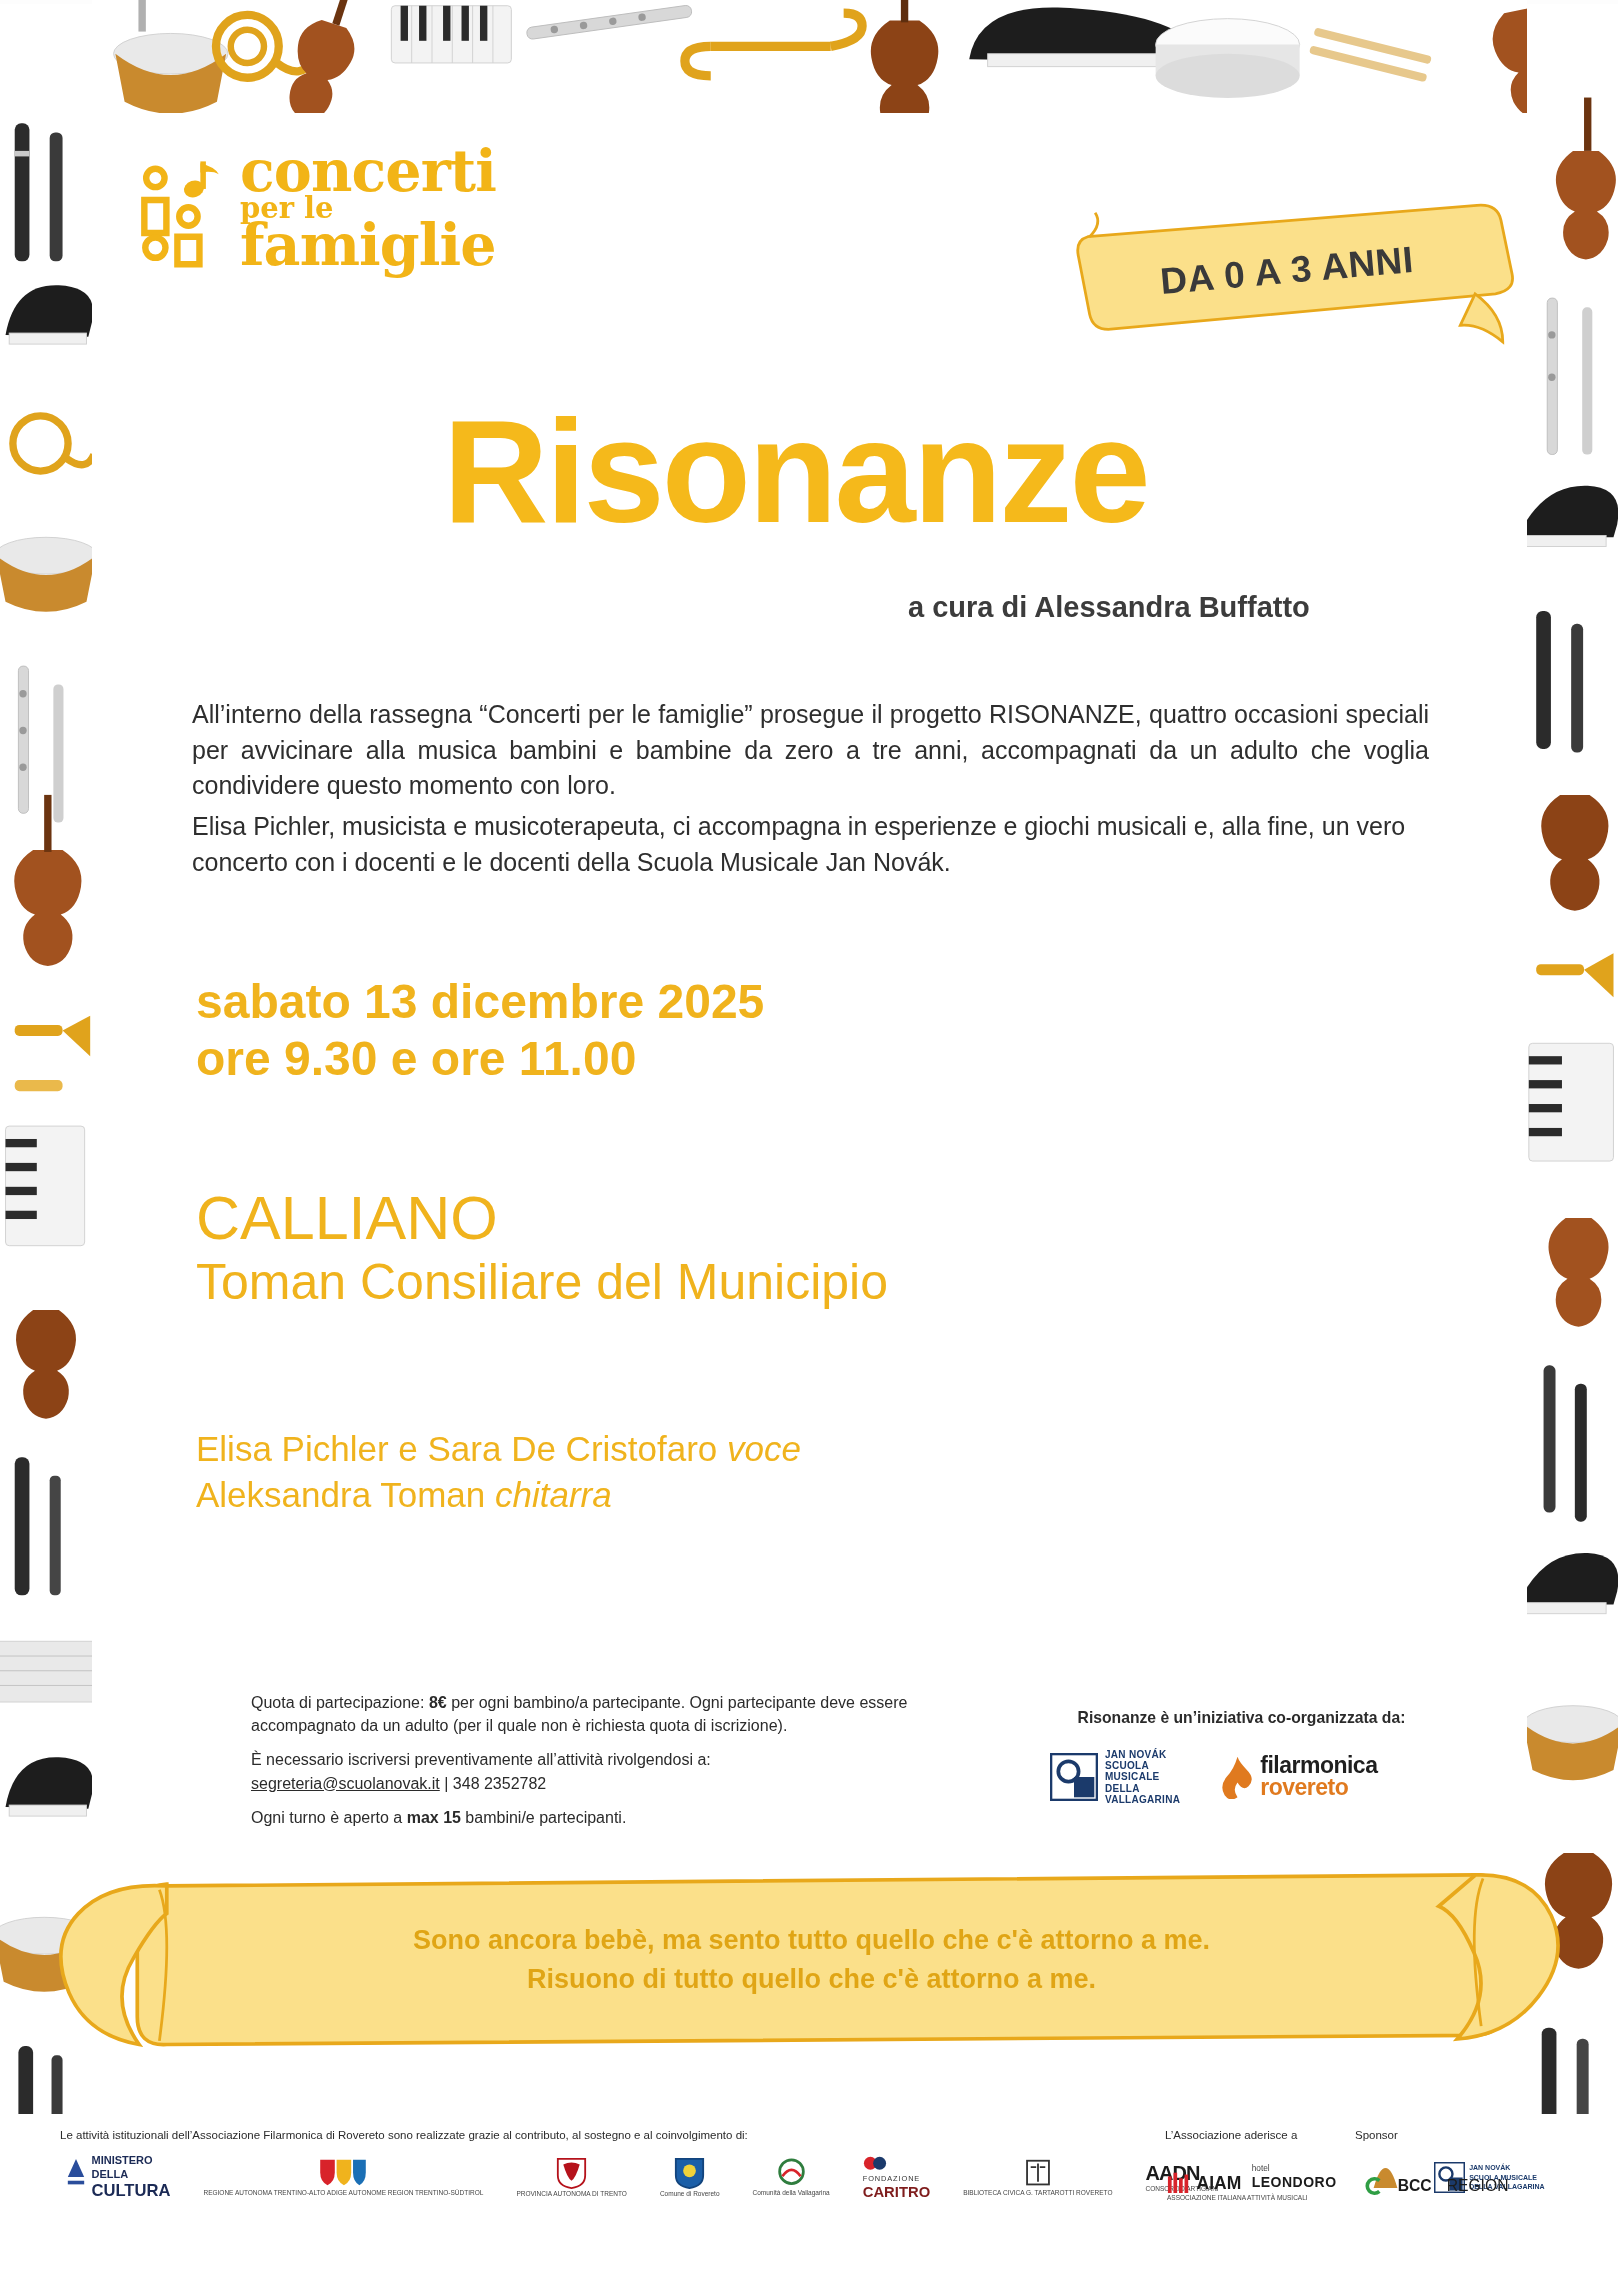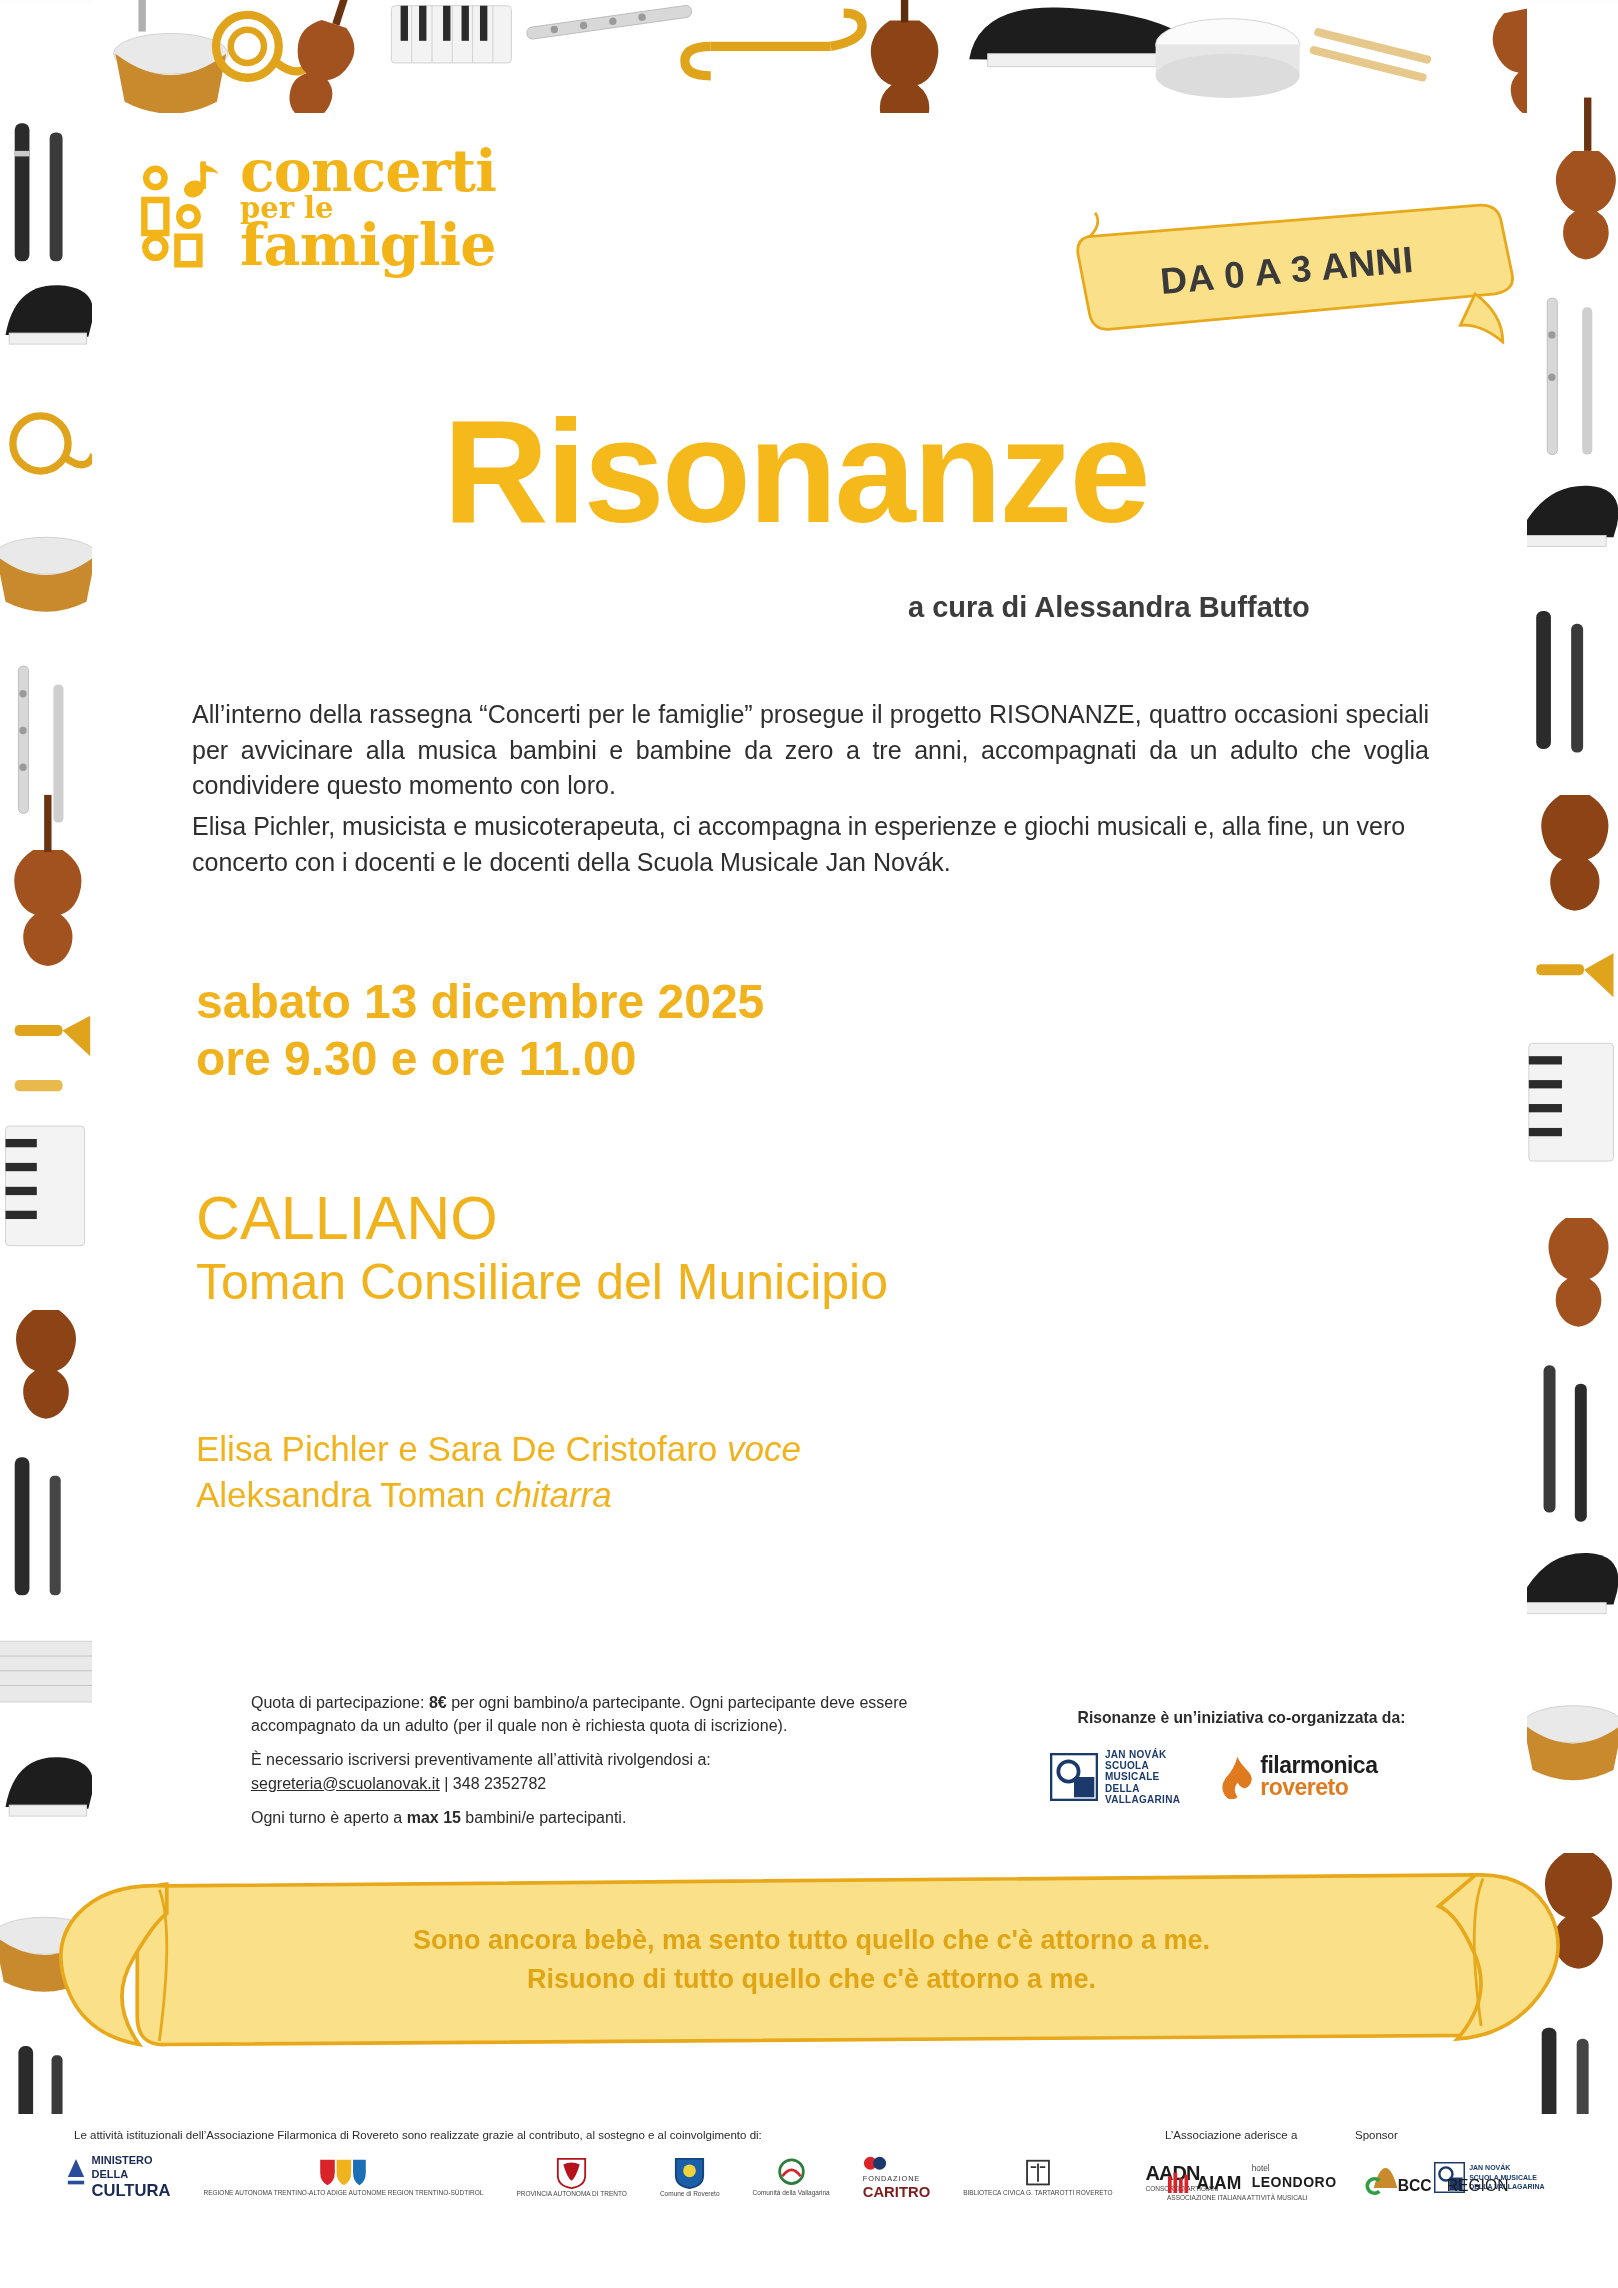--- a/index.html
+++ b/index.html
@@ -253,21 +253,21 @@
   .footer {
     position: absolute;
     left: 0;
     top: 2114px;
     width: 1619px;
     height: 175px;
     background: #ffffff;
   }
   .footer-note {
     position: absolute;
-    left: 74px;
+    left: 60px;
     top: 14.8px;
     font-size: 11.5px;
     color: #2b2b2b;
   }
   .footer-aderisce {
     position: absolute;
     left: 1165px;
     top: 14.8px;
     font-size: 11.5px;
     color: #2b2b2b;

